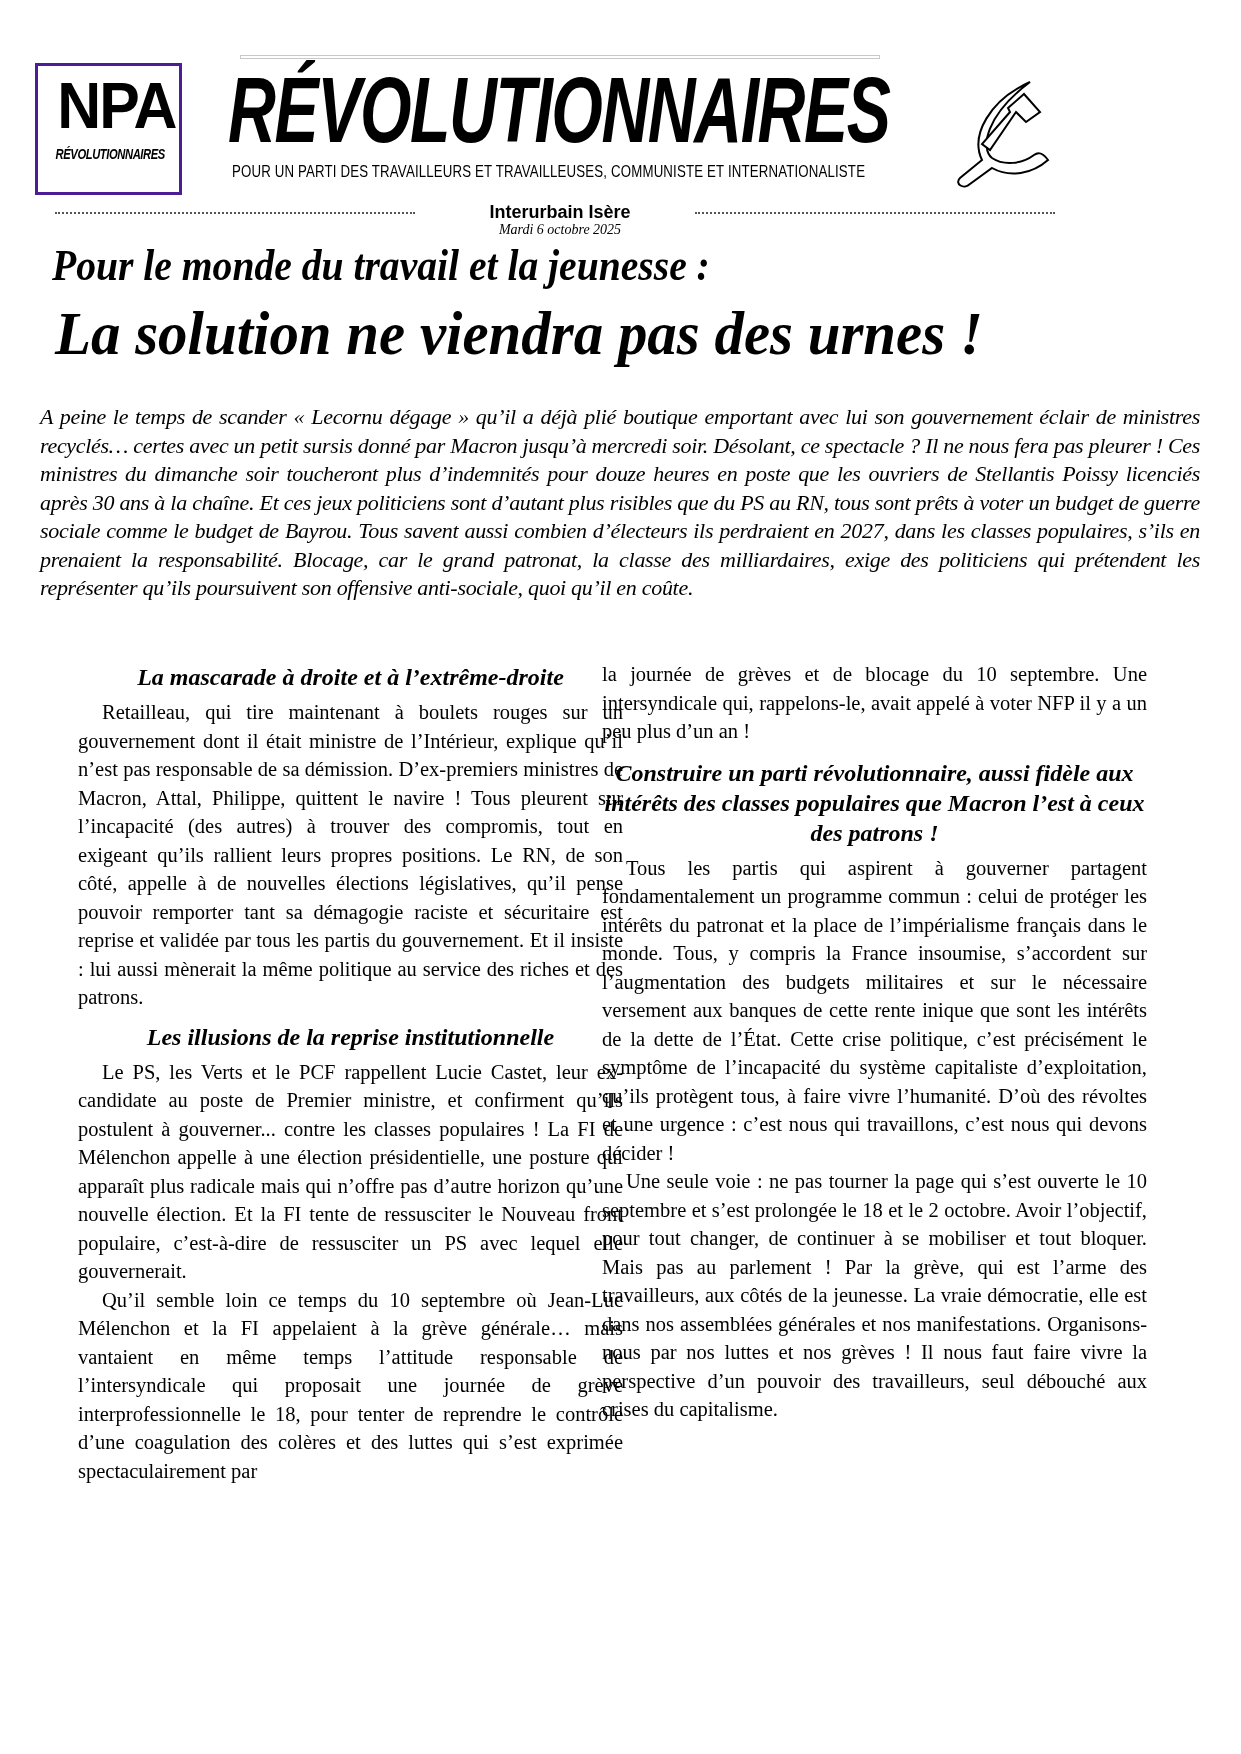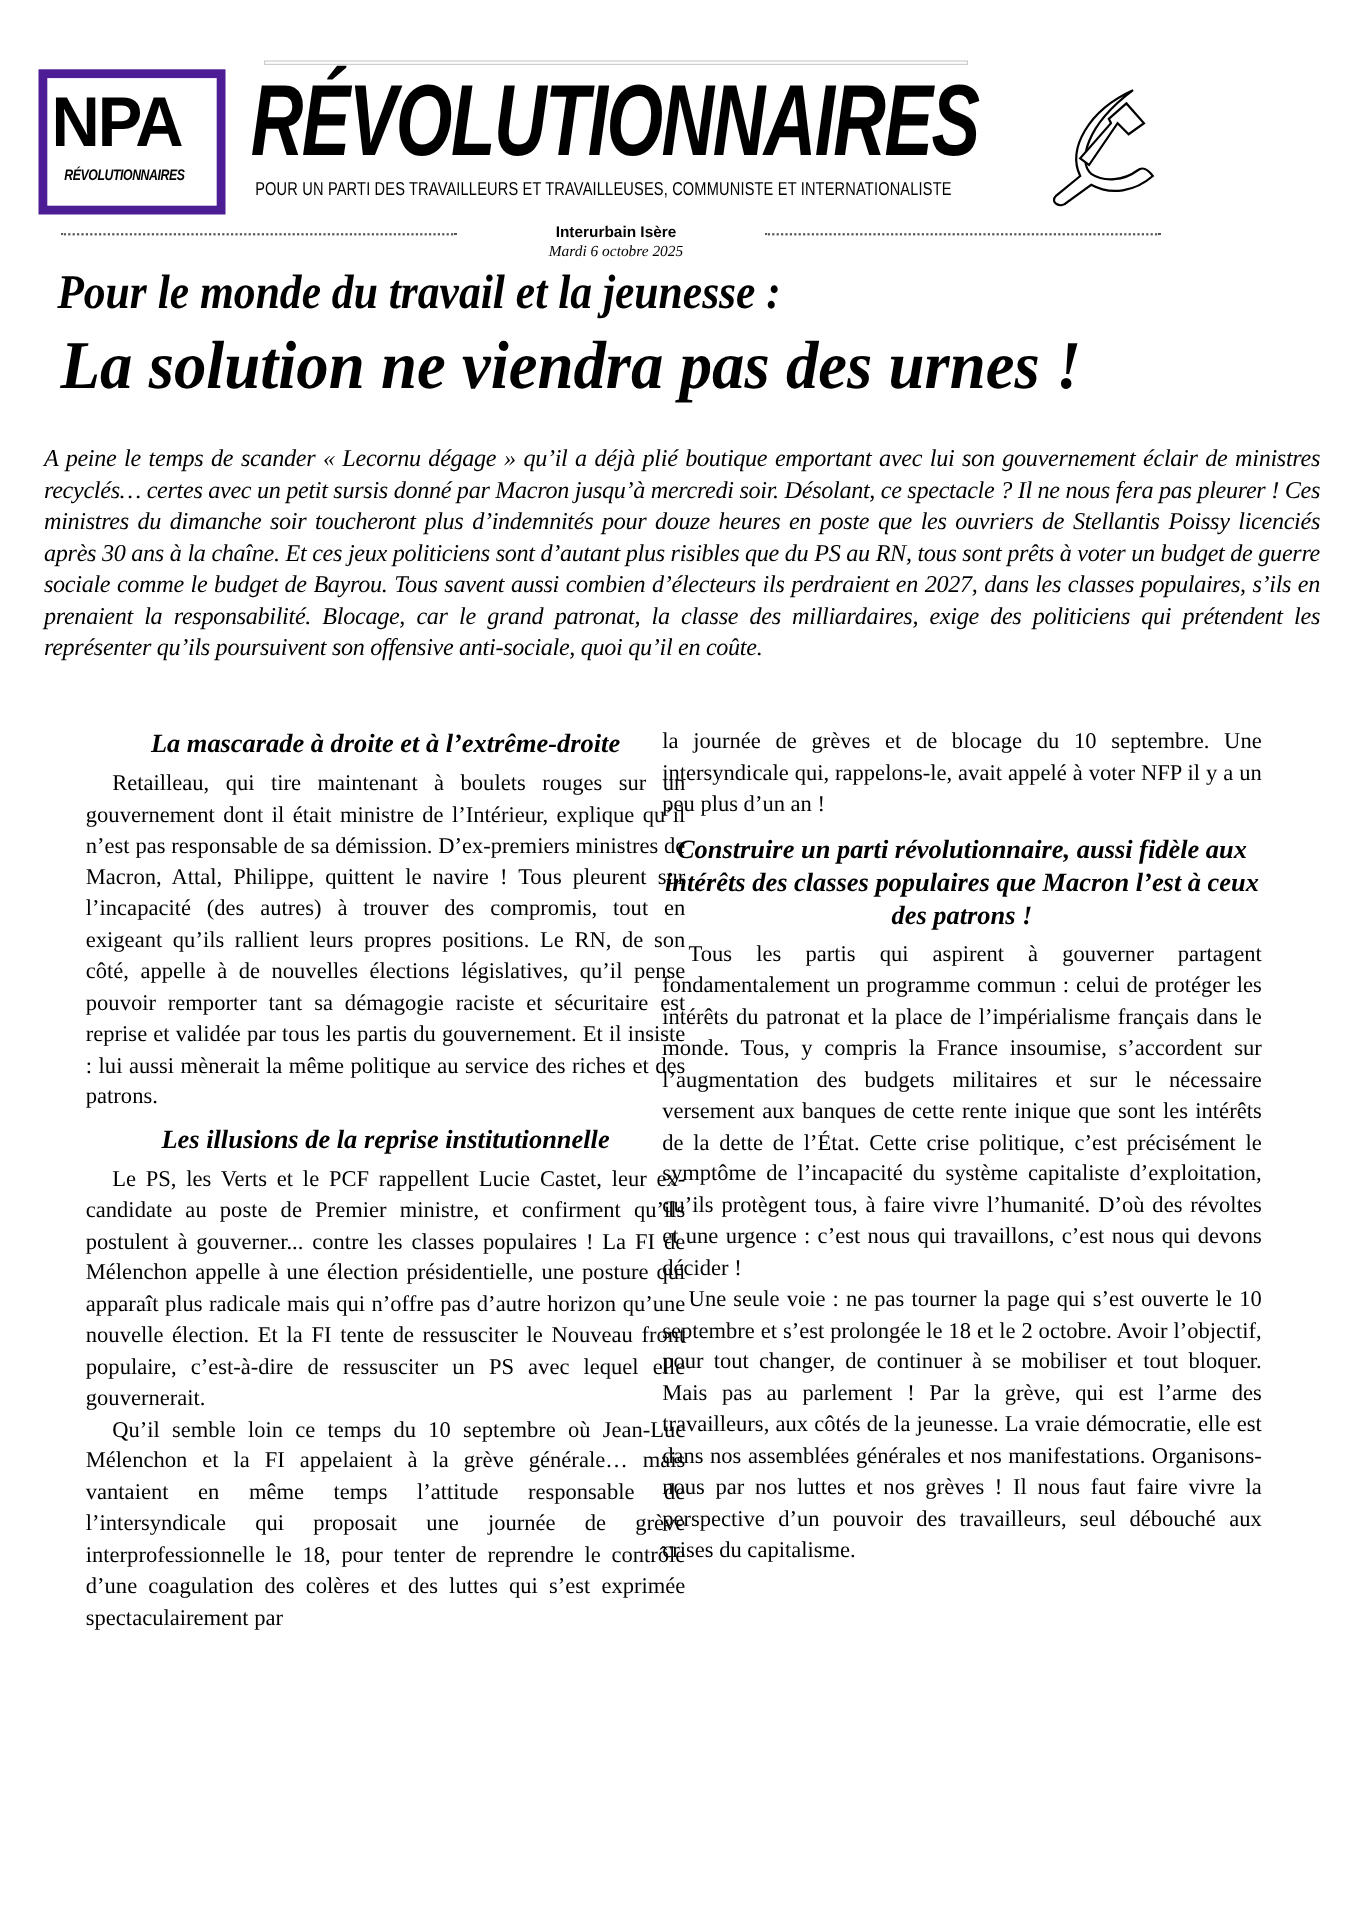--- a/index.html
+++ b/index.html
@@ -1,25 +1,25 @@
 <!DOCTYPE html>
 <html><head>
 <meta charset="utf-8">
 <style>
   html, body { margin:0; padding:0; background:#ffffff; }
   body { width:1241px; height:1754px; position:relative; overflow:hidden; color:#000; font-family:"Liberation Serif", serif; }
   .topline { position:absolute; left:240px; top:55px; width:640px; height:4px; border:1px solid #c8c8c8; box-sizing:border-box; }
-  .logo-box { position:absolute; left:35px; top:63px; width:170px; height:132px; border:8px solid #4c1d95; box-sizing:border-box; text-align:left; }
+  .logo-box { position:absolute; left:35px; top:63px; width:147px; height:132px; border:3px solid #4c1d95; box-sizing:border-box; text-align:right; }
   .logo-npa { font-family:"Liberation Sans", sans-serif; font-weight:bold; font-size:64px; line-height:64px; margin-top:8px; letter-spacing:-2px; transform:scaleX(0.95); }
   .logo-sub { font-family:"Liberation Sans", sans-serif; font-weight:bold; font-style:italic; font-size:14px; margin-top:8px; transform:scaleX(0.8); letter-spacing:-0.5px; }
   .masthead { position:absolute; left:228px; top:62px; width:660px; font-family:"Liberation Sans", sans-serif; font-weight:bold; font-style:italic; font-size:92px; line-height:96px; letter-spacing:-2px; transform:scaleX(0.72); transform-origin:left top; white-space:nowrap; }
   .tagline { position:absolute; left:232px; top:162px; font-family:"Liberation Sans", sans-serif; font-size:17px; transform:scaleX(0.78); transform-origin:left top; white-space:nowrap; letter-spacing:0.2px; }
   .emblem { position:absolute; left:930px; top:60px; width:130px; height:130px; }
   .dots { position:absolute; top:202px; height:10px; border-bottom:2px dotted #555; }
-  .edition { position:absolute; left:440px; top:202px; width:240px; text-align:center; font-family:"Liberation Sans", sans-serif; font-weight:bold; font-size:14px; }
+  .edition { position:absolute; left:440px; top:202px; width:240px; text-align:center; font-family:"Liberation Sans", sans-serif; font-weight:bold; font-size:18px; }
   .date { position:absolute; left:440px; top:222px; width:240px; text-align:center; font-style:italic; font-size:14px; }
   .h1 { position:absolute; left:52px; top:240px; font-style:italic; font-weight:bold; font-size:44px; transform:scaleX(0.9); transform-origin:left top; white-space:nowrap; }
   .h2 { position:absolute; left:55px; top:298px; font-style:italic; font-weight:bold; font-size:62px; transform:scaleX(0.95); transform-origin:left top; white-space:nowrap; }
   .lead { position:absolute; left:40px; top:403px; width:1160px; font-style:italic; font-size:22px; line-height:28.5px; text-align:justify; letter-spacing:-0.3px; }
   .col { position:absolute; width:545px; font-size:20.5px; line-height:28.5px; text-align:justify; }
   .col-left { left:42px; top:658px;margin-left:36px; }
   .col-right { left:602px; top:660px; }
   .sub { font-style:italic; font-weight:bold; font-size:24px; line-height:30px; text-align:center; margin:4px 0 6px 0; }
   .p { text-indent:24px; margin:0; }
   .p.noindent { text-indent:0; }

